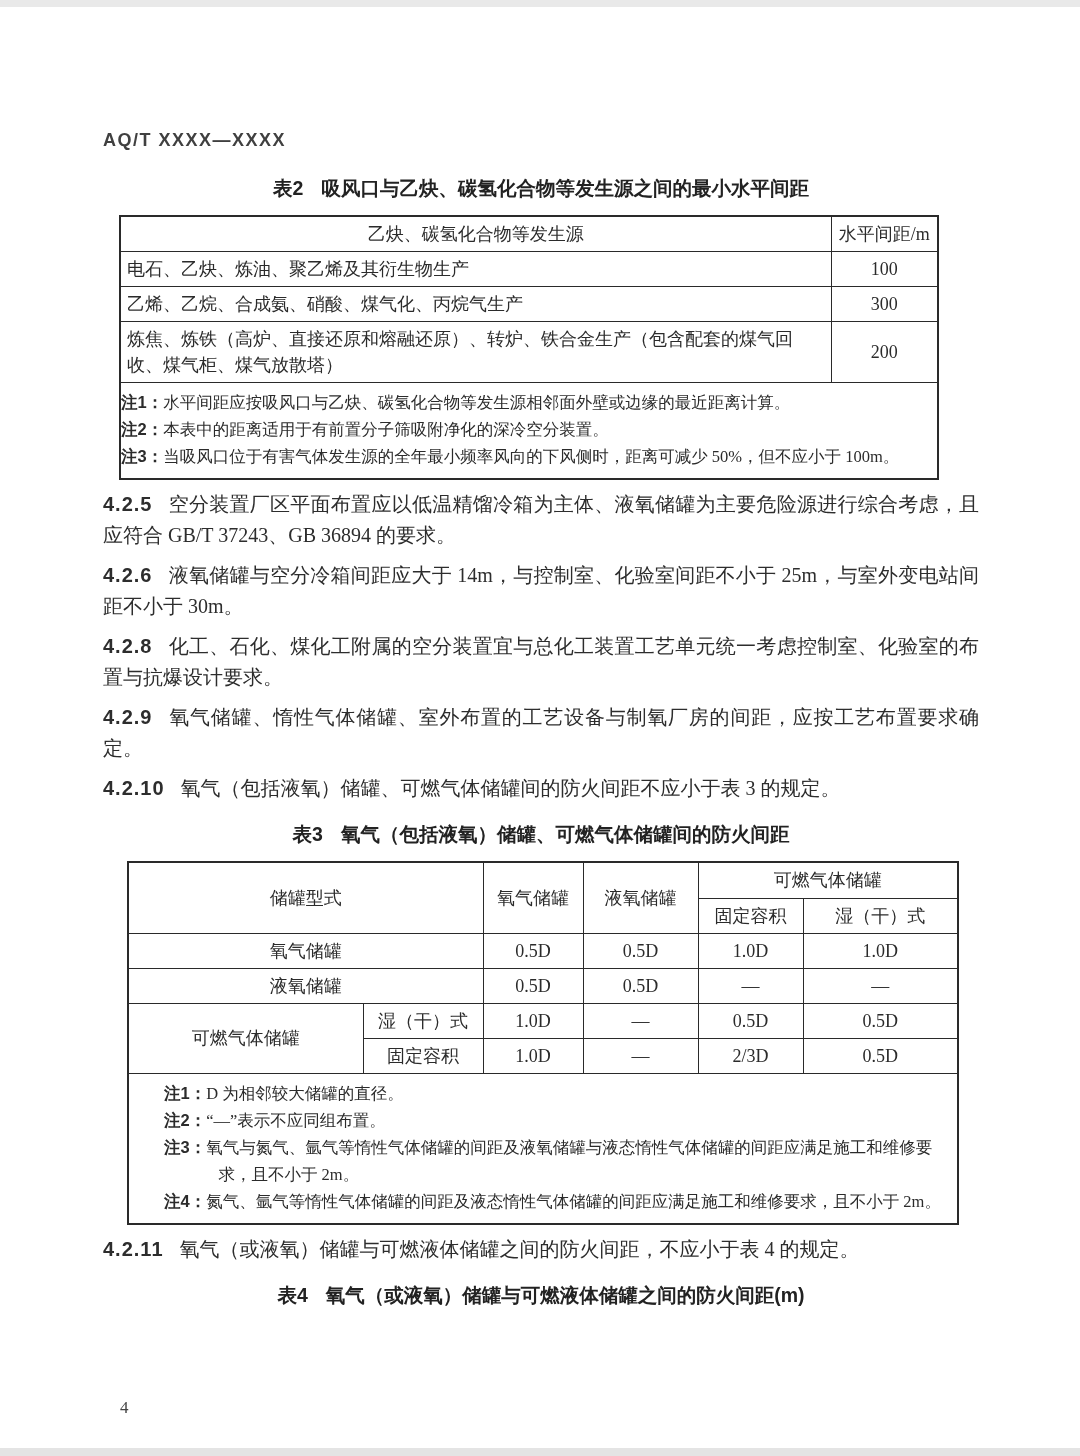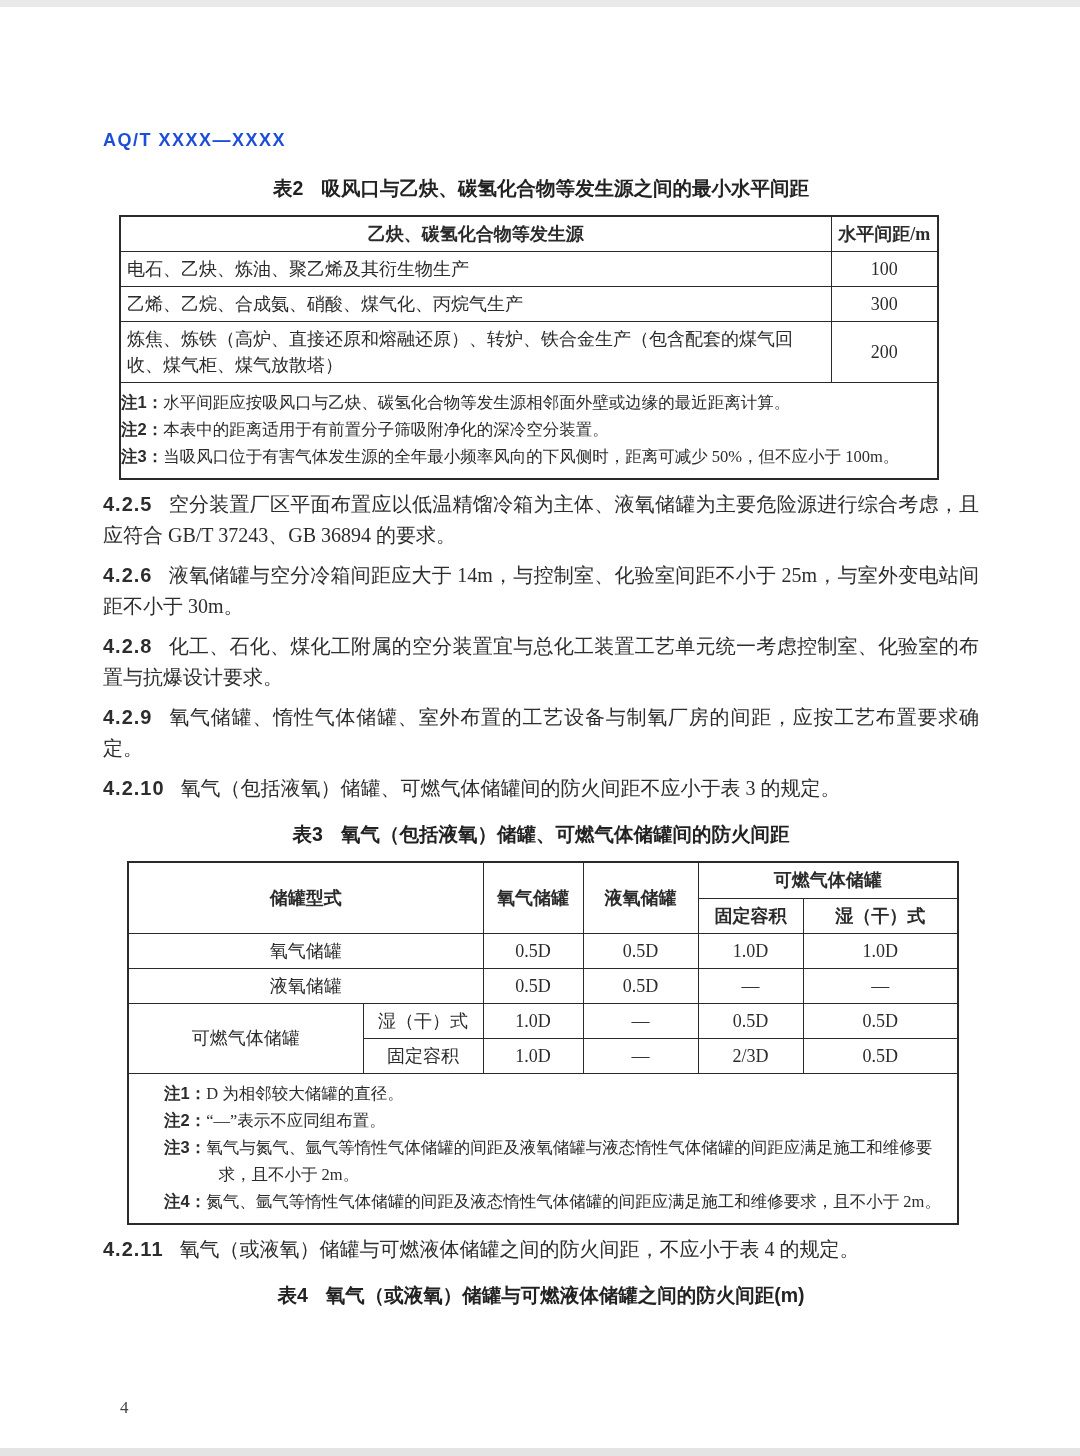--- a/index.html
+++ b/index.html
@@ -11,21 +11,21 @@
     font-family:"Liberation Serif","DejaVu Serif",serif;
     color:#2d2d2d;
   }
   .scan-edge-top{position:absolute;top:0;left:0;width:1080px;height:7px;background:#e9e9e9;}
   .scan-edge-bottom{position:absolute;bottom:0;left:0;width:1080px;height:8px;background:#e4e4e4;}
 
   .content{position:absolute;left:103px;top:130px;width:876px;}
 
   .doc-code{
     font-family:"Liberation Sans","DejaVu Sans",sans-serif;
-    font-weight:700;font-size:18px;letter-spacing:1.5px;color:#1d4ed8;
+    font-weight:700;font-size:18px;letter-spacing:1.5px;color:#404040;
     margin:0 0 24px 0;
   }
 
   p.clause{font-size:20px;line-height:31px;margin:9px 0;text-align:justify;}
   .pnum{
     font-family:"Liberation Sans","DejaVu Sans",sans-serif;
     font-weight:700;letter-spacing:1px;margin-right:16px;white-space:nowrap;
   }
 
   .tbl-title{
@@ -37,21 +37,21 @@
   .tbl-title .tlabel{margin-right:18px;}
 
   table{border-collapse:collapse;table-layout:fixed;}
   table, th, td{border:1px solid #2a2a2a;}
   table{border-width:2px;}
   th,td{
     font-size:18px;font-weight:normal;color:#2b2b2b;
     text-align:center;vertical-align:middle;
     padding:4px 6px;line-height:1.45;
   }
-  th{font-weight:bold;}
+  th{font-weight:normal;}
   td.left{text-align:left;}
 
   .t2{width:818px;margin-left:16px;}
   .t2 th{height:26px;}
   .t2 td{height:25px;}
   .t2 td.tall{height:46px;}
 
   .notes-cell{text-align:left;padding:6px 10px 8px 0;}
   .note{
     font-size:16.5px;line-height:27px;color:#2b2b2b;

